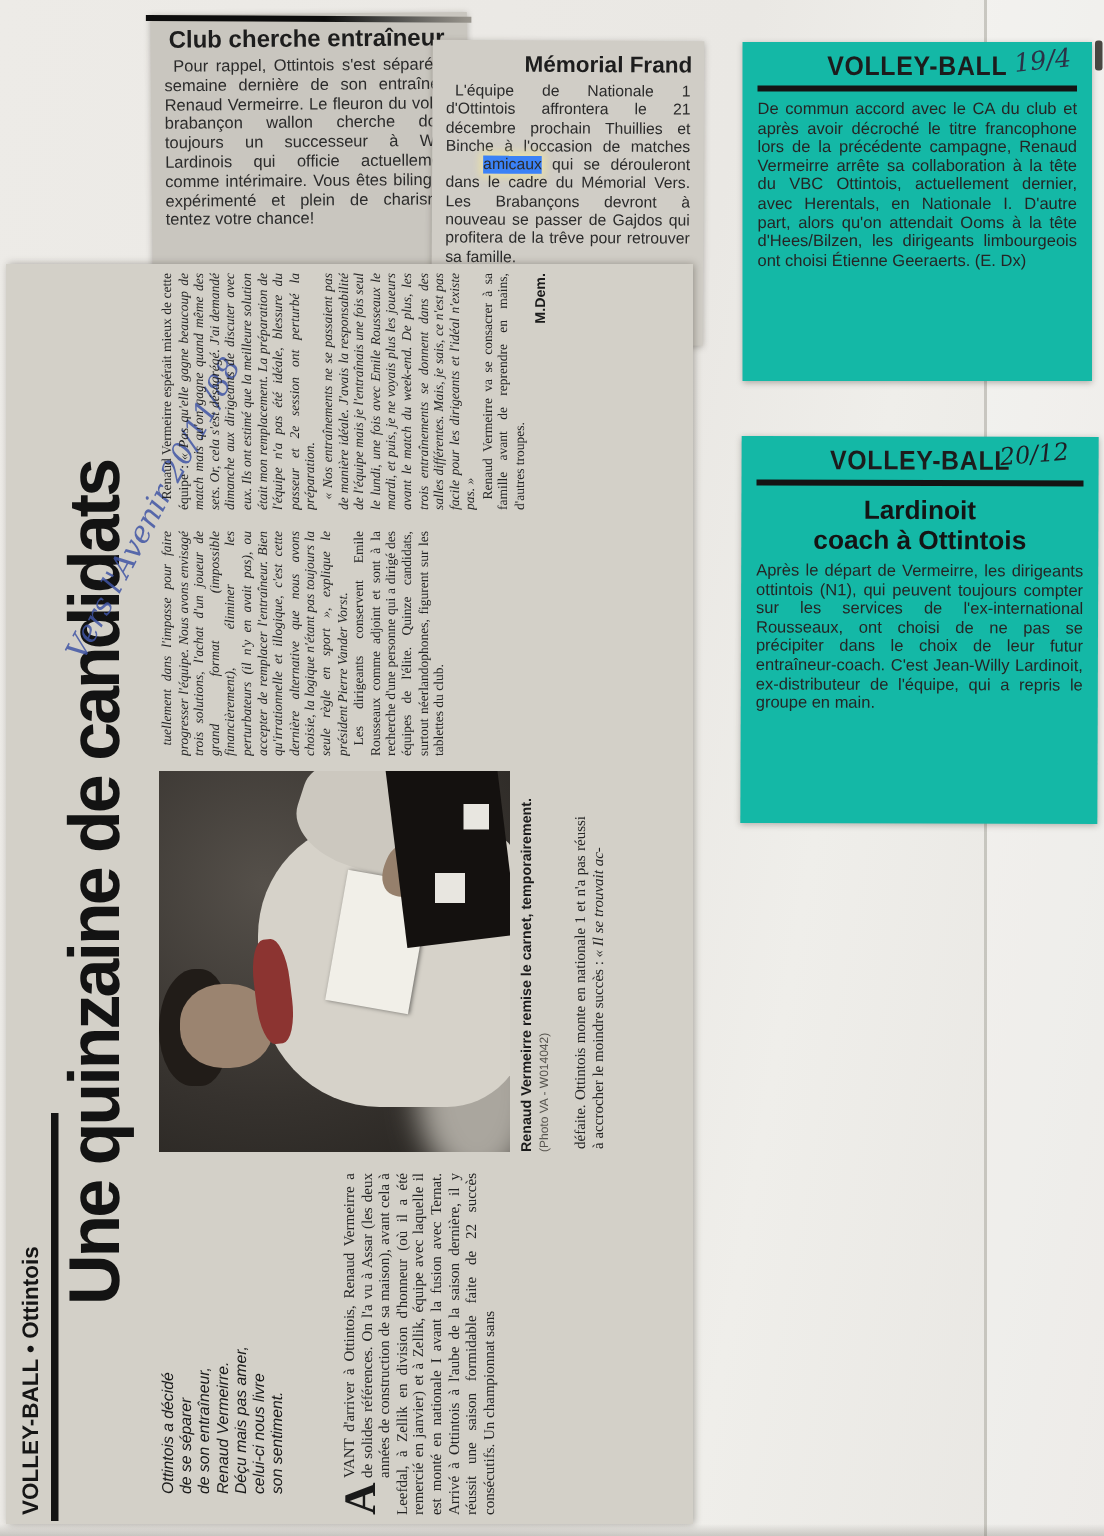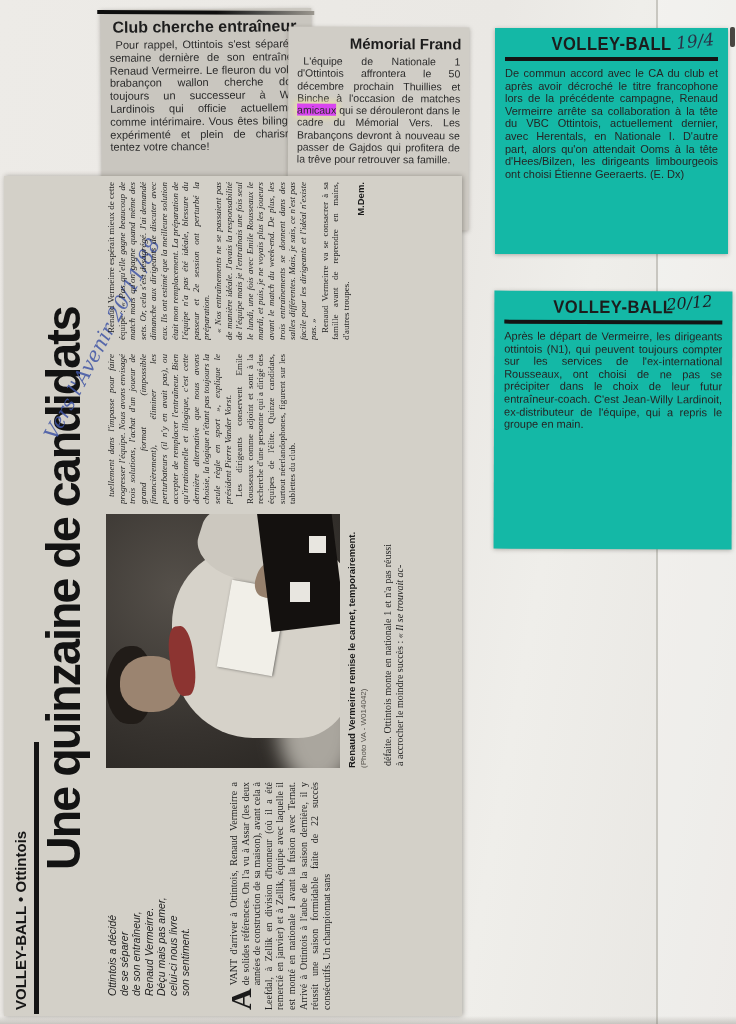--- a/index.html
+++ b/index.html
@@ -10,21 +10,21 @@
   
   .clipA{left:101px;top:9px;width:211px;height:177px;background:#c9c6bf;transform:rotate(-.5deg);}
   .clipA .torn{position:absolute;left:-3px;top:0;width:103%;height:4px;
        background:linear-gradient(90deg,#0d0d0d 55%,#4a4a48 75%,#9b978f);transform:rotate(.8deg);transform-origin:left;}
   .clipA h2{margin:9px 12px 2px;font-size:16px;line-height:18px;color:#1d1d1d;}
   .clipA p{margin:2px 9px;font-size:11px;line-height:12.8px;text-align:justify;color:#2b2b2b;text-indent:6px;}
   
   .clipB{left:288px;top:27px;width:181px;height:203px;background:#d0cdc6;transform:rotate(.3deg);}
   .clipB h2{margin:8px 8px 3px;font-size:15px;text-align:right;color:#1d1d1d;}
   .clipB p{margin:0 9px;font-size:10.5px;line-height:12.3px;text-align:justify;color:#2b2b2b;text-indent:6px;}
-  .hl{background:#d946ef;box-shadow:0 0 6px 2px rgba(243,231,155,.8);}
+  .hl{background:#3b82f6;box-shadow:0 0 6px 2px rgba(243,231,155,.8);margin-left:25px;}
   
   .wclip{background:#14b8a6;}
   .clipC{left:495px;top:28px;width:233px;height:226px;}
   .clipD{left:494px;top:291px;width:238px;height:258px;transform:rotate(.2deg);}
   .wclip .sect{margin:6px 14px 0;text-align:center;font-size:18px;font-weight:700;letter-spacing:.5px;color:#1c1c1c;transform:scaleX(.92);}
   .wclip .rule{height:4px;background:#141414;margin:2px 10px 6px;}
   .wclip h2{margin:2px 6px 5px;font-size:17.5px;line-height:20px;text-align:center;color:#141414;white-space:pre-line;}
   .wclip p{margin:4px 10px;font-size:11px;line-height:12.6px;text-align:justify;color:#252525;}
   .hand{position:absolute;font-family:"DejaVu Serif",serif;font-style:italic;}
   .handC{right:14px;top:3px;font-size:17px;color:#2b3247;transform:rotate(-6deg);}
@@ -88,34 +88,36 @@
 <div class="edge-b"></div>
 
 <div class="clip clipA">
   <div class="torn"></div>
   <h2>Club cherche entraîneur</h2>
   <p>Pour rappel, Ottintois s'est séparé la semaine dernière de son entraîneur Renaud Vermeirre. Le fleuron du volley brabançon wallon cherche donc toujours un successeur à Willy Lardinois qui officie actuellement comme intérimaire. Vous êtes bilingue, expérimenté et plein de charisme: tentez votre chance!</p>
 </div>
 
 <div class="clip clipB">
   <h2>Mémorial Frand</h2>
-  <p><span>L'équipe de Nationale 1 d'Ottintois affrontera le 50 décembre prochain Thuillies et Binche à l'occasion de matches </span><span class="hl">amicaux</span><span> qui se dérouleront dans le cadre du Mémorial Vers. Les Brabançons devront à nouveau se passer de Gajdos qui profitera de la trêve pour retrouver sa famille.</span></p>
+  <p><span>L'équipe de Nationale 1 d'Ottintois affrontera le 21 décembre prochain Thuillies et Binche à l'occasion de matches </span><span class="hl">amicaux</span><span> qui se dérouleront dans le cadre du Mémorial Vers. Les Brabançons devront à nouveau se passer de Gajdos qui profitera de la trêve pour retrouver sa famille.</span></p>
 </div>
 
 <div class="clip wclip clipC">
   <div class="sect">VOLLEY-BALL</div>
   <div class="hand handC">19/4</div>
   <div class="rule"></div>
   <p>De commun accord avec le CA du club et après avoir décroché le titre francophone lors de la précédente campagne, Renaud Vermeirre arrête sa collaboration à la tête du VBC Ottintois, actuellement dernier, avec Herentals, en Nationale I. D'autre part, alors qu'on attendait Ooms à la tête d'Hees/Bilzen, les dirigeants limbourgeois ont choisi Étienne Geeraerts. (E. Dx)</p>
 </div>
 
 <div class="clip wclip clipD">
   <div class="sect">VOLLEY-BALL</div>
   <div class="hand handD">20/12</div>
   <div class="rule"></div>
+  <h2>Lardinoit
+coach à Ottintois</h2>
   <p>Après le départ de Vermeirre, les dirigeants ottintois (N1), qui peuvent toujours compter sur les services de l'ex-international Rousseaux, ont choisi de ne pas se précipiter dans le choix de leur futur entraîneur-coach. C'est Jean-Willy Lardinoit, ex-distributeur de l'équipe, qui a repris le groupe en main.</p>
 </div>
 
 <div class="bigwrap">
   <div class="art">
     <div class="kicker">VOLLEY-BALL • Ottintois</div>
     <div class="krule"></div>
     <div class="title">Une quinzaine de candidats</div>
     <div class="hand handA">Vers l'Avenir 20/11/88</div>
     <div class="lede">Ottintois a décidé

